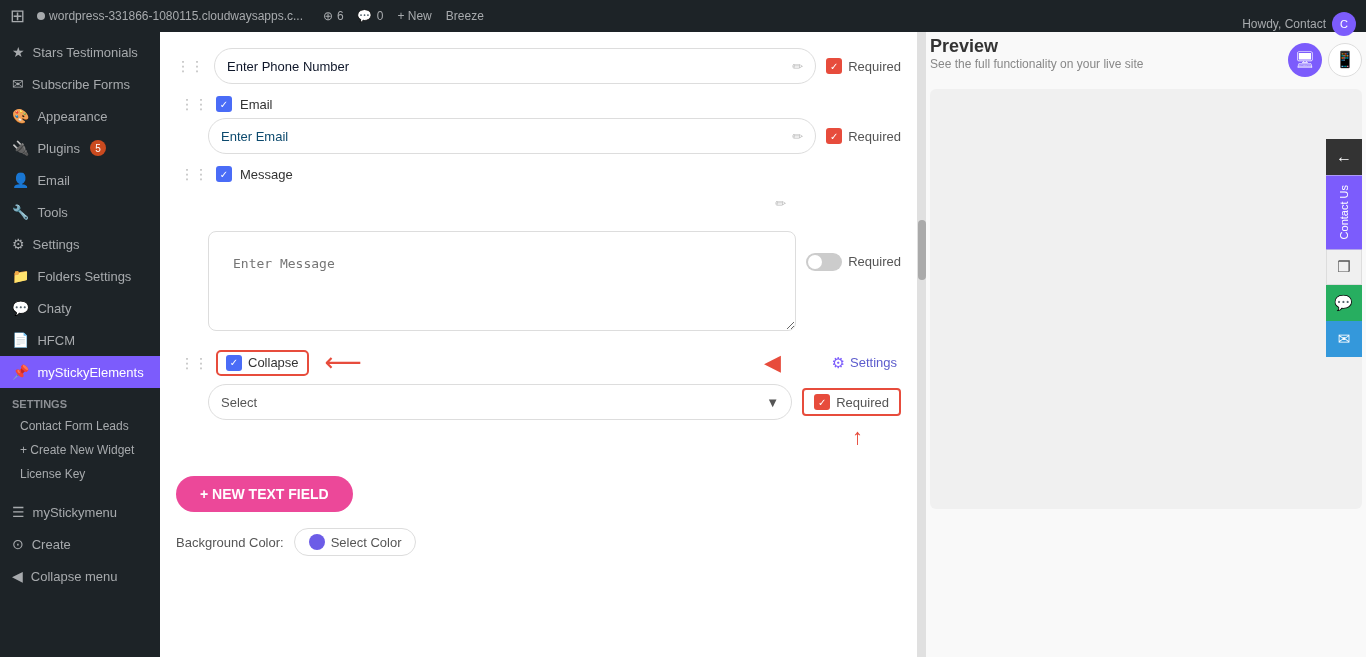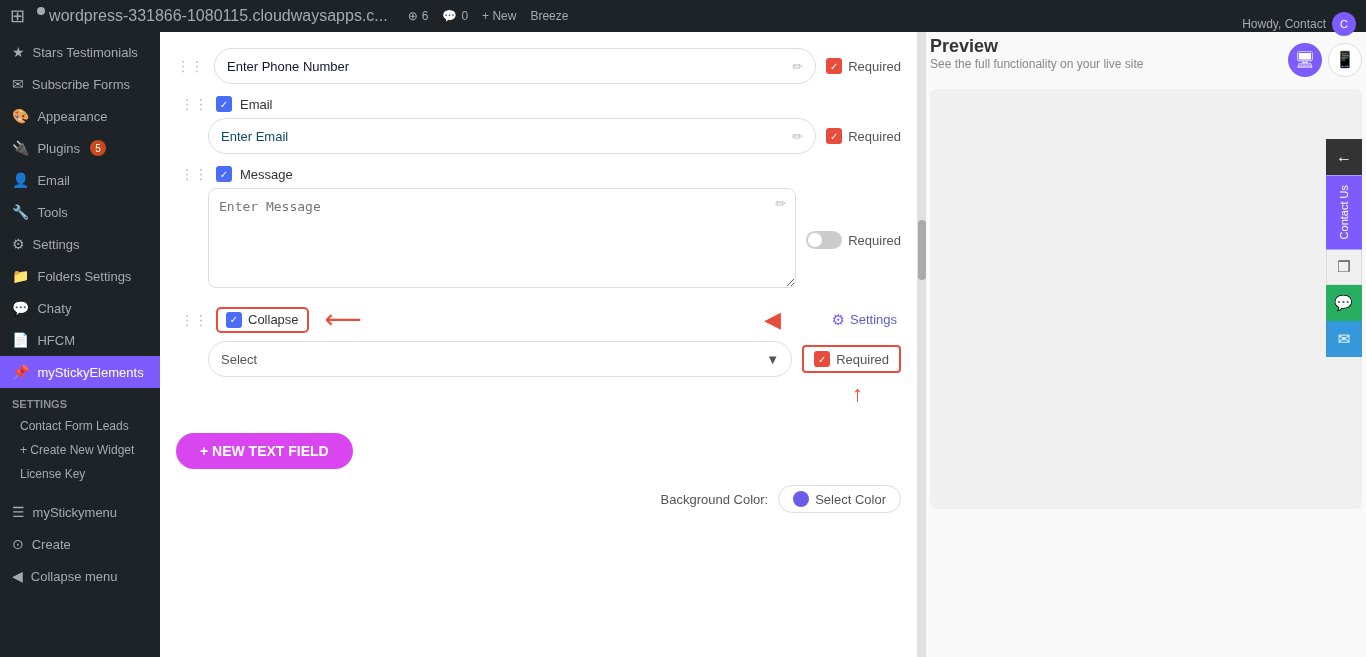--- a/index.html
+++ b/index.html
@@ -16,22 +16,23 @@
       flex-shrink: 0;
       z-index: 100;
     }
     .admin-bar-wp-logo {
       color: #a7aaad;
       font-size: 18px;
       cursor: pointer;
     }
     .admin-bar-site {
       color: #a7aaad;
-      font-size: 16px;
-      display: flex;
+      font-size: 12px;
+      display: flex;
+      align-items: center;
       gap: 4px;
     }
     .admin-bar-site .dot { width: 8px; height: 8px; background: #a7aaad; border-radius: 50%; }
     .admin-bar-items {
       display: flex;
       align-items: center;
       gap: 14px;
       margin-left: 8px;
     }
     .admin-bar-item {
@@ -211,26 +212,27 @@
       gap: 6px;
       font-size: 13px;
       color: #555;
     }
 
     
     .message-textarea {
       width: 100%;
       border: 1px solid #ddd;
       border-radius: 8px;
-      padding: 10px;
+      padding: 24px;
       font-size: 13px;
       color: #999;
       resize: vertical;
       min-height: 100px;
       background: #fff;
+      margin-top: 43px;
     }
     .textarea-wrapper {
       position: relative;
     }
     .textarea-edit-icon {
       position: absolute;
       top: 8px;
       right: 10px;
       color: #bbb;
       font-size: 13px;
@@ -247,21 +249,21 @@
     .toggle-knob {
       width: 14px; height: 14px;
       background: white;
       border-radius: 50%;
       position: absolute;
       top: 2px; left: 2px;
     }
 
     
     .new-text-field-btn {
-      background: #d946ef;
+      background: #ec4899;
       color: white;
       border: none;
       border-radius: 25px;
       padding: 10px 24px;
       font-size: 14px;
       font-weight: 600;
       cursor: pointer;
       margin: 14px 0 10px;
     }
 
@@ -274,21 +276,20 @@
       font-weight: 700;
       color: #333;
       margin-bottom: 8px;
     }
     .color-row {
       display: flex;
       align-items: center;
       gap: 10px;
       font-size: 13px;
       color: #555;
-      justify-content: flex-end;
     }
     .color-swatch-btn {
       display: flex;
       align-items: center;
       gap: 6px;
       border: 1px solid #ddd;
       border-radius: 20px;
       padding: 5px 14px;
       cursor: pointer;
       background: #fff;

